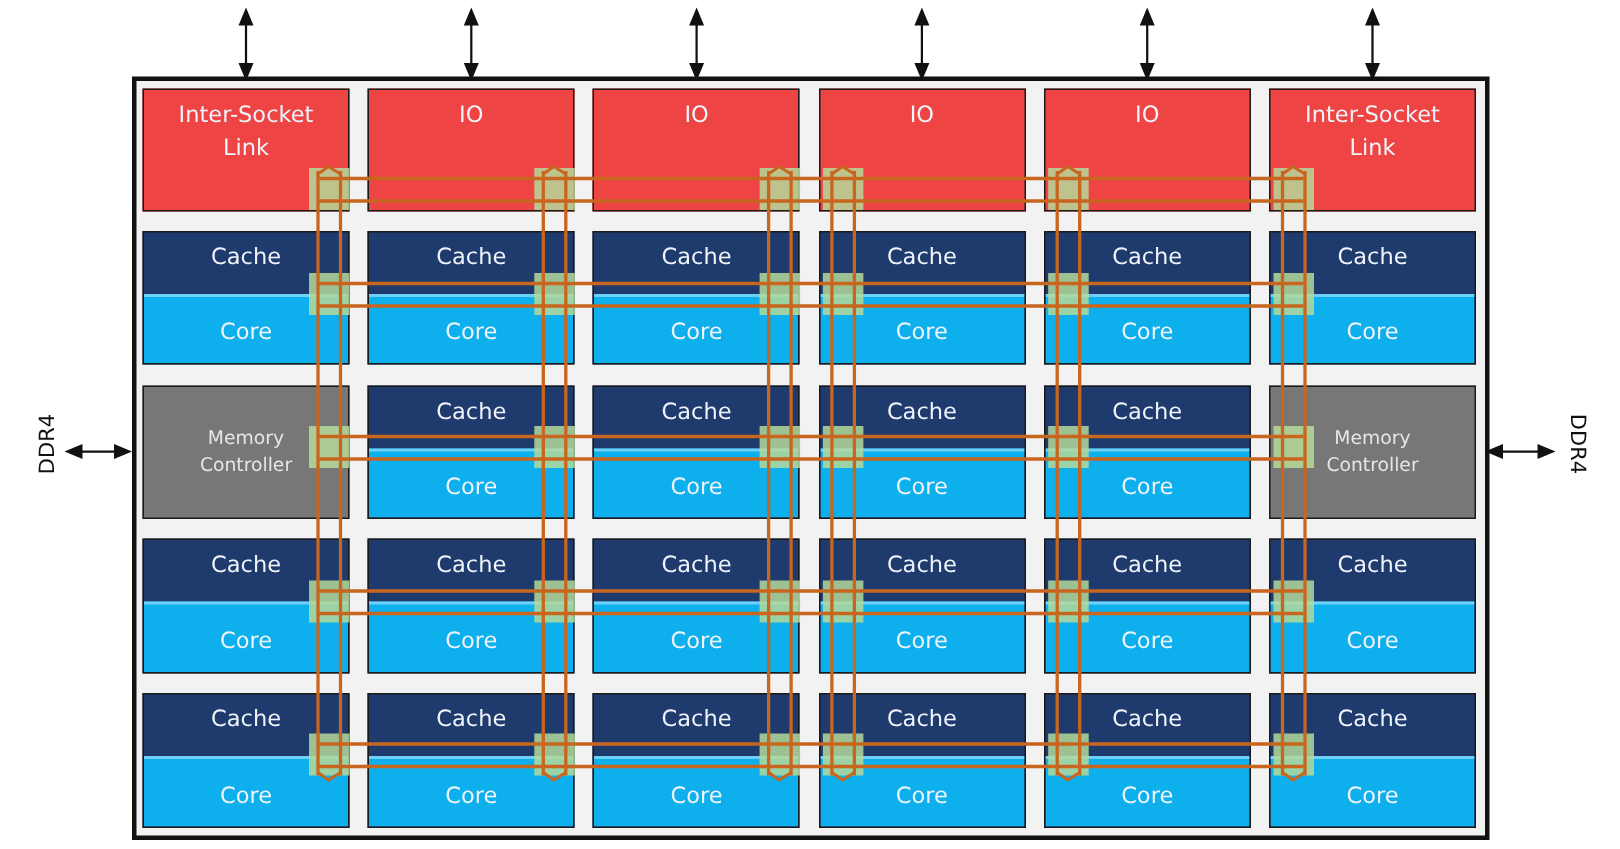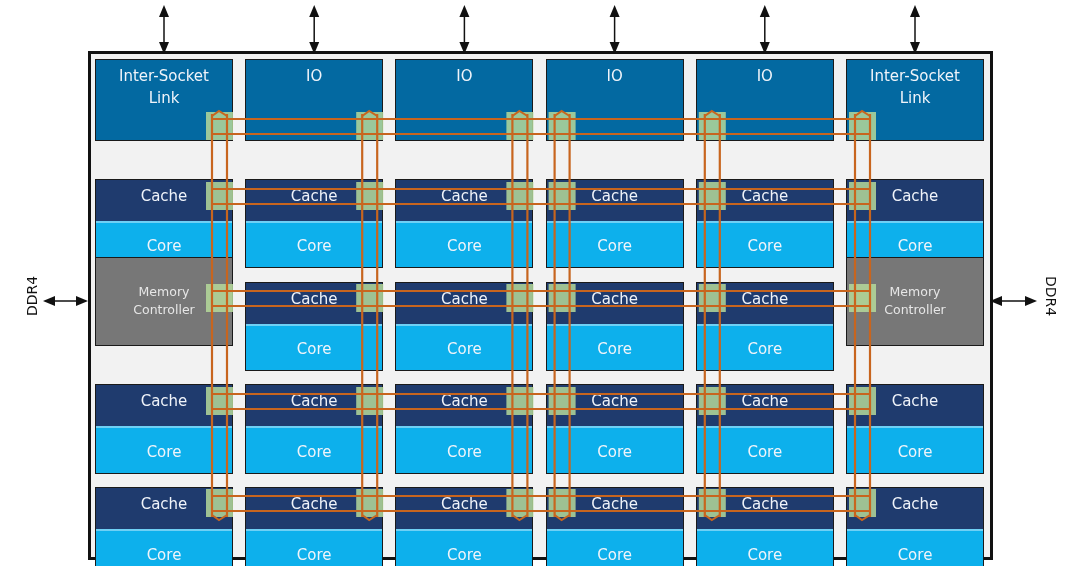--- a/index.html
+++ b/index.html
@@ -4,24 +4,24 @@
 <style>
   html, body { margin: 0; padding: 0; background: #ffffff; }
   body { width: 1080px; height: 566px; position: relative; overflow: hidden;
          font-family: "DejaVu Sans", sans-serif; }
   #stage { position: absolute; left: 0; top: 0; width: 1080px; height: 566px; }
   .frame { position: absolute; left: 88px; top: 51px; width: 899px; height: 503px;
            border: 3px solid #111; background: #f2f2f2; box-sizing: content-box; }
   .tile { position: absolute; box-sizing: border-box; border: 1.5px solid #1a1a1a; overflow: hidden; }
   .tile .lbl { position: absolute; left: 0; right: 0; text-align: center; color: #f0f4fa;
                font-size: 15px; line-height: 22px; }
-  .tile.io { background: #0369a1; }
+  .tile.io { background: #ef4444; }
   .tile.mc { background: #777777; }
   .tile.mc .lbl { font-size: 12.5px; line-height: 18px; color: #e6e6e6; }
-  .tile.cc { background: #1f3b6e; margin-top: 25px; }
+  .tile.cc { background: #1f3b6e; }
   .tile .core { position: absolute; left: 0; right: 0; bottom: 0; background: #0db0ec; }
   .tile .core::before { content: ""; position: absolute; left: 0; right: 0; top: 0; height: 2px; background: #6fd0f5; }
   .side-label { position: absolute; font-size: 14px; color: #111; white-space: nowrap; }
   svg.overlay { position: absolute; left: 0; top: 0; pointer-events: none; }
 </style>
 </head>
 <body>
 
 <div id="stage">
   <div class="frame"></div>

